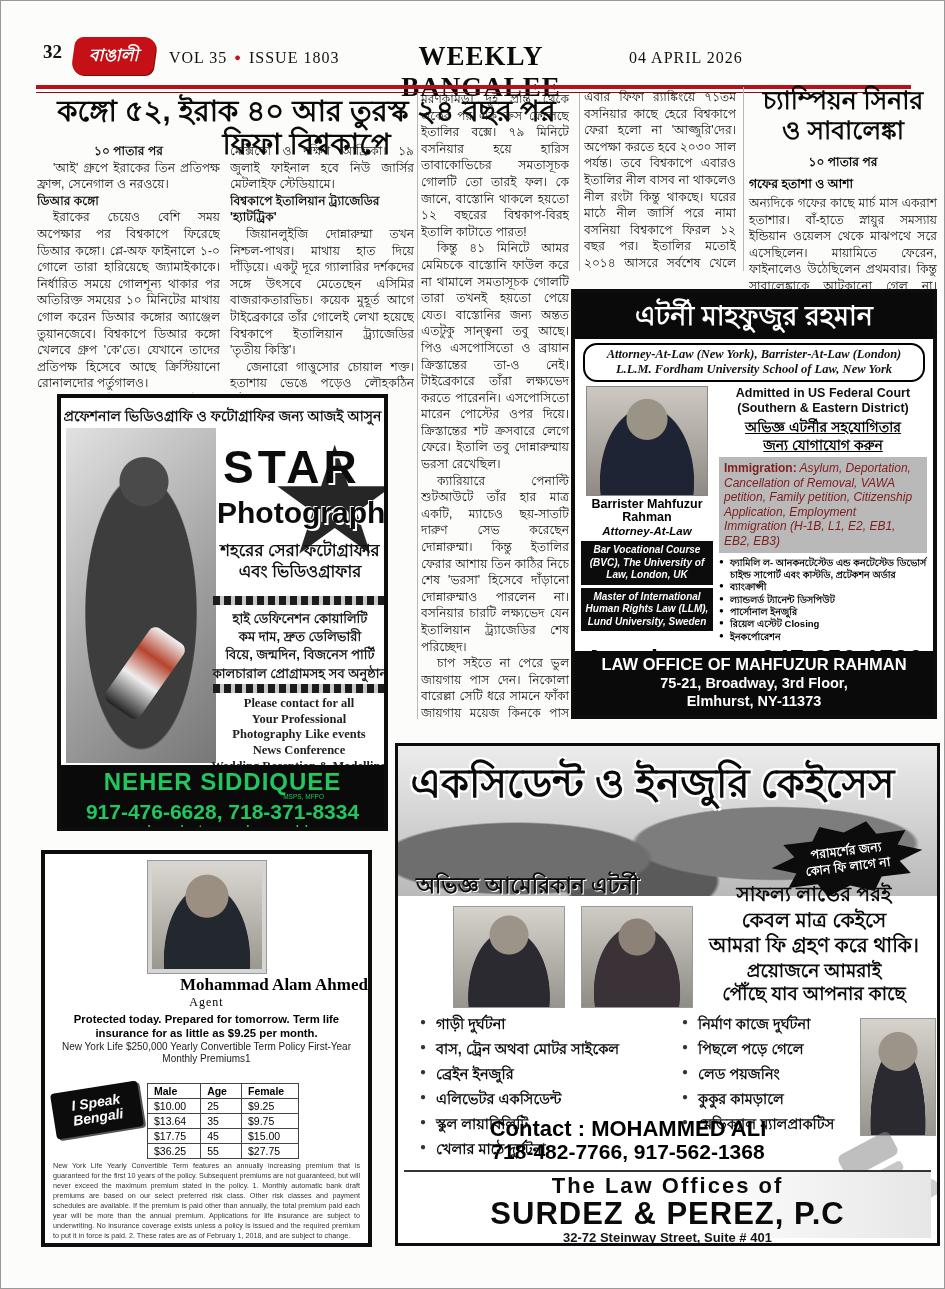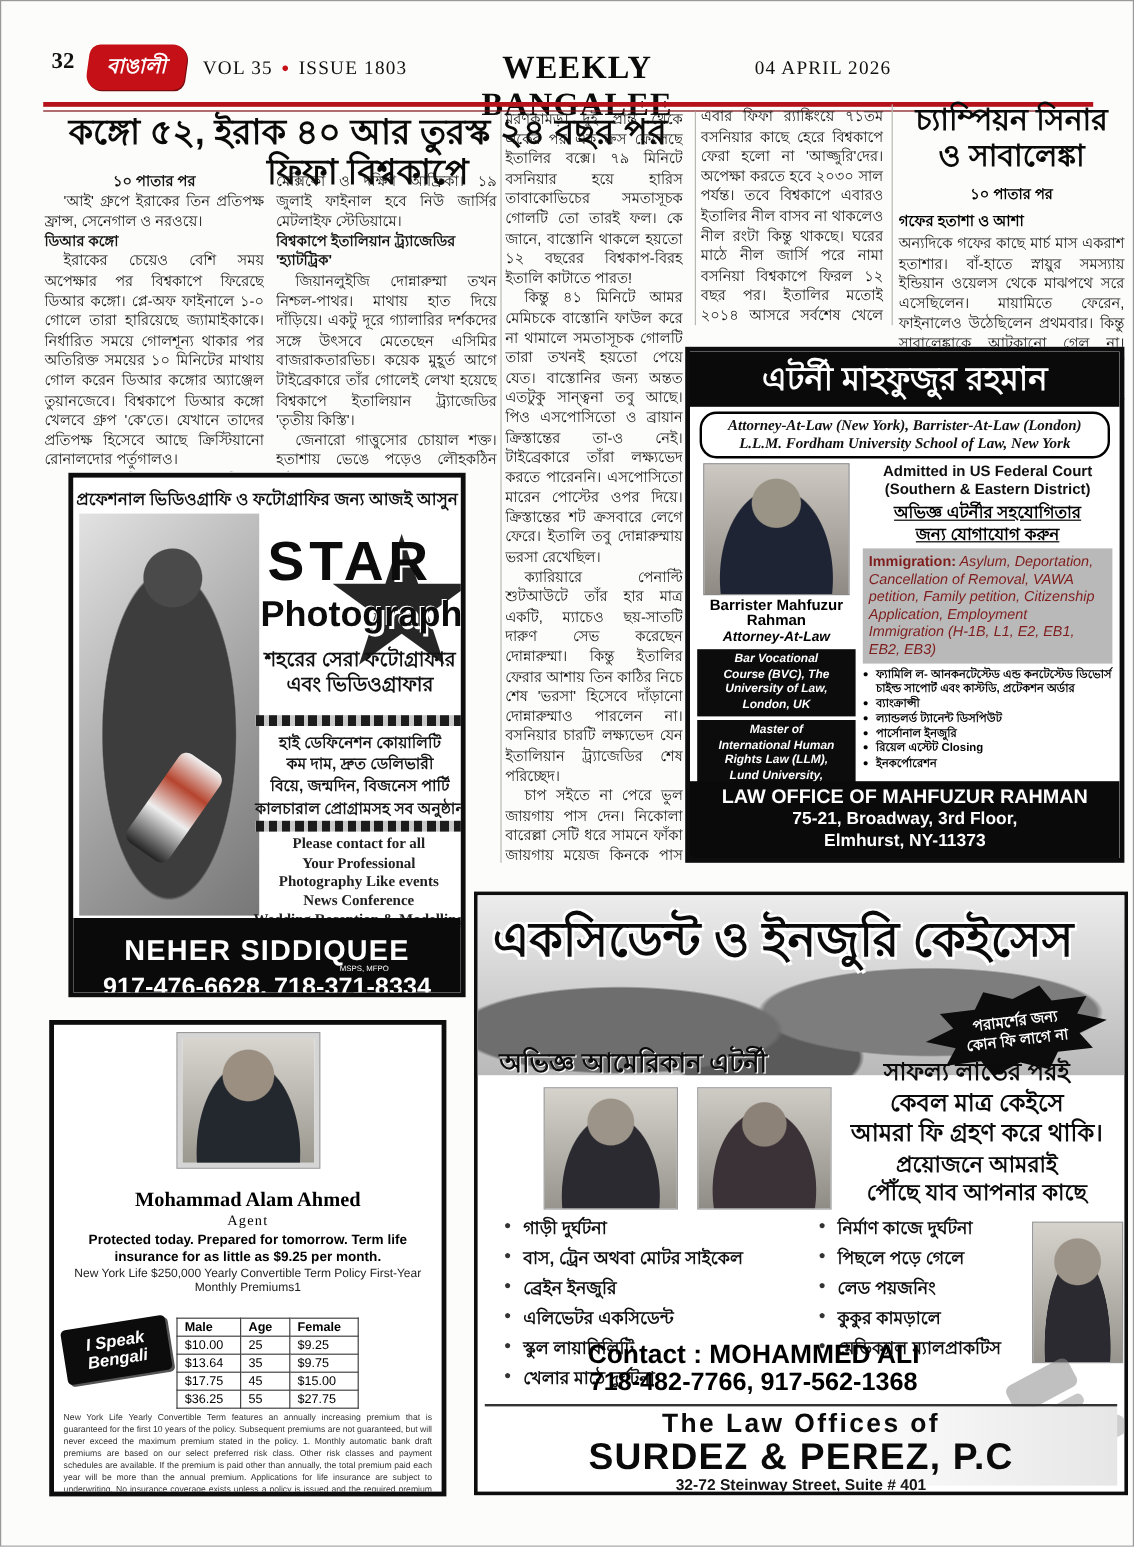--- a/index.html
+++ b/index.html
@@ -50,39 +50,39 @@
                  linear-gradient(135deg,#e2e2e2,#9e9e9e 60%,#777); }
   .star-photo::after { content:""; position:absolute; left:58px; top:200px; width:42px; height:90px; background:linear-gradient(#f2f2f2,#b5442e 30%,#eee 60%,#222); border-radius:8px; transform:rotate(35deg); }
   .star-graphic { position:absolute; right:-18px; top:28px; font-size:150px; line-height:1; color:#141414; opacity:.92; }
   .star-word { position:absolute; left:162px; top:42px; font-size:46px; font-weight:900; letter-spacing:4px; color:#0c0c0c; font-family:"Liberation Sans", sans-serif; text-shadow:2px 2px 0 #fff; }
   .star-word2 { position:absolute; left:156px; top:98px; font-size:30px; font-weight:800; color:#0c0c0c; text-shadow:2px 2px 0 #fff, -1px -1px 0 #fff; }
   .star-tag { position:absolute; left:152px; top:142px; width:174px; text-align:center; font-size:16.5px; font-weight:bold; line-height:1.3; color:#111; }
   .strip { position:absolute; left:152px; width:172px; height:9px; background:repeating-linear-gradient(90deg,#1c1c1c 0 7px,#c9c9c9 7px 11px); }
   .strip1 { top:198px; } .strip2 { top:286px; }
   .star-feat { position:absolute; left:150px; top:212px; width:178px; text-align:center; font-size:13px; font-weight:bold; line-height:1.4; color:#161616; }
   .star-eng { position:absolute; left:148px; top:298px; width:180px; text-align:center; font:bold 12.5px "Liberation Serif", serif; line-height:1.25; color:#222; }
-  .star-footer { position:absolute; left:0; right:0; bottom:0; height:62px; background:#0a0a0a; color:#ffffff; text-align:center; padding-top:16px; }
+  .star-footer { position:absolute; left:0; right:0; bottom:0; height:62px; background:#0a0a0a; color:#22c55e; text-align:center; padding-top:5px; }
   .star-name { font-size:24px; font-weight:900; letter-spacing:1px; line-height:1.02; }
   .star-creds { font-size:6.5px; text-align:right; padding-right:60px; line-height:1; }
   .star-phones { font-size:21px; font-weight:900; line-height:1.05; }
   .star-site { font-size:11.5px; font-weight:bold; letter-spacing:2px; line-height:1.1; }
 
   
   .atty-ad { position:absolute; left:570px; top:288px; width:366px; height:430px; border:4px solid #0d0d0d; background:#fff; overflow:hidden; }
   .atty-banner { height:46px; background:#0a0a0a; color:#fff; text-align:center; font-size:27px; font-weight:bold; line-height:46px; }
   .atty-sub { margin:4px 8px 0; border:2px solid #000; border-radius:14px; text-align:center; font:bold italic 12.5px "Liberation Serif", serif; line-height:1.22; padding:2px 2px; color:#111; }
   .atty-row { display:flex; padding:4px 6px 0; }
   .atty-left { width:132px; flex:none; text-align:center; }
   .atty-photo { width:122px; height:110px; margin:0 auto; border:1px solid #888;
      background: radial-gradient(circle at 50% 30%, #9a9486 0 20px, transparent 21px),
                  radial-gradient(ellipse at 50% 88%, #1e2433 0 55%, transparent 56%),
                  linear-gradient(#cdc9c2,#8f8b84); }
   .atty-cap1 { font-size:12.5px; font-weight:bold; line-height:1.1; margin-top:2px; }
   .atty-cap2 { font-size:11.5px; font-weight:bold; font-style:italic; line-height:1.15; }
-  .atty-black { background:#0c0c0c; color:#fff; font:bold italic 10px "Liberation Sans", sans-serif; line-height:1.25; padding:3px 16px; margin-top:3px; }
+  .atty-black { background:#0c0c0c; color:#fff; font:bold italic 10px "Liberation Sans", sans-serif; line-height:1.25; padding:3px 4px; margin-top:3px; }
   .atty-right { flex:1; padding-left:6px; text-align:center; }
   .atty-admit { font-size:12.5px; font-weight:bold; line-height:1.2; color:#101010; }
   .atty-bn { font-size:14px; font-weight:bold; line-height:1.3; text-decoration:underline; margin-top:2px; }
   .atty-imm { background:#b9b9b9; text-align:left; font:italic 12px "Liberation Sans", sans-serif; line-height:1.22; padding:4px 5px; margin-top:3px; color:#7f1d1d; }
   .atty-imm b { font-style:normal; }
   .atty-bullets { list-style:none; text-align:left; margin-top:4px; }
   .atty-bullets li { font-size:9.5px; font-weight:bold; line-height:1.3; padding-left:11px; position:relative; }
   .atty-bullets li::before { content:"●"; position:absolute; left:0; top:0; font-size:8px; }
   .atty-appt { text-align:center; font-size:25px; font-weight:900; margin-top:2px; letter-spacing:0.5px; }
   .atty-fax { margin:2px 12px 0; background:#c6c6c6; border-radius:11px; text-align:center; font-size:12.5px; font-weight:bold; padding:2px 0; }
@@ -126,21 +126,21 @@
   .firm1 { font-size:22px; font-weight:900; letter-spacing:2px; color:#0b0b0b; line-height:1.1; }
   .firm2 { font-size:31px; font-weight:900; letter-spacing:1px; color:#0a0a0a; line-height:1.05; }
   .firm-addr { font-size:13px; font-weight:bold; line-height:1.15; color:#151515; }
 
   
   .ins-ad { position:absolute; left:40px; top:849px; width:331px; height:397px; border:4px solid #0d0d0d; background:#fff; overflow:hidden; }
   .ins-photo { width:118px; height:112px; margin:7px auto 0; border:4px solid #d5d5d5; outline:1px solid #999;
      background: radial-gradient(circle at 50% 30%, #9a8f80 0 21px, transparent 22px),
                  radial-gradient(ellipse at 50% 92%, #23272e 0 55%, transparent 56%),
                  linear-gradient(#d9d6d0,#9a978f); }
-  .ins-name { text-align:center; font:bold 17px "Liberation Serif", serif; margin-top:17px; }
+  .ins-name { text-align:right; font:bold 17px "Liberation Serif", serif; margin-top:2px; }
   .ins-agent { text-align:center; font:12px "Liberation Serif", serif; letter-spacing:1px; }
   .ins-head { text-align:center; font-size:11.3px; font-weight:900; line-height:1.2; margin-top:3px; padding:0 4px; }
   .ins-subhead { text-align:center; font-size:10px; line-height:1.2; margin-top:1px; padding:0 6px; color:#222; }
   .ins-table-wrap { position:relative; height:96px; }
   .ins-badge { position:absolute; left:8px; top:22px; width:88px; height:46px; background:#0c0c0c; color:#fff; transform:rotate(-9deg); display:flex; flex-direction:column; align-items:center; justify-content:center; font-style:italic; font-weight:900; font-size:14px; line-height:1.05; border-radius:4px; box-shadow:2px 2px 0 #555; }
   table.ins-t { position:absolute; left:102px; top:6px; border-collapse:collapse;margin-top:12px; }
   table.ins-t th, table.ins-t td { border:1px solid #444; font-size:10.5px; padding:1px 14px 1px 6px; text-align:left; }
   table.ins-t th { font-weight:bold; }
   .ins-fine { font-size:7.2px; line-height:1.38; text-align:justify; padding:0 8px; color:#333; }
   .ins-co { display:flex; align-items:flex-start; padding:4px 8px 0; }

